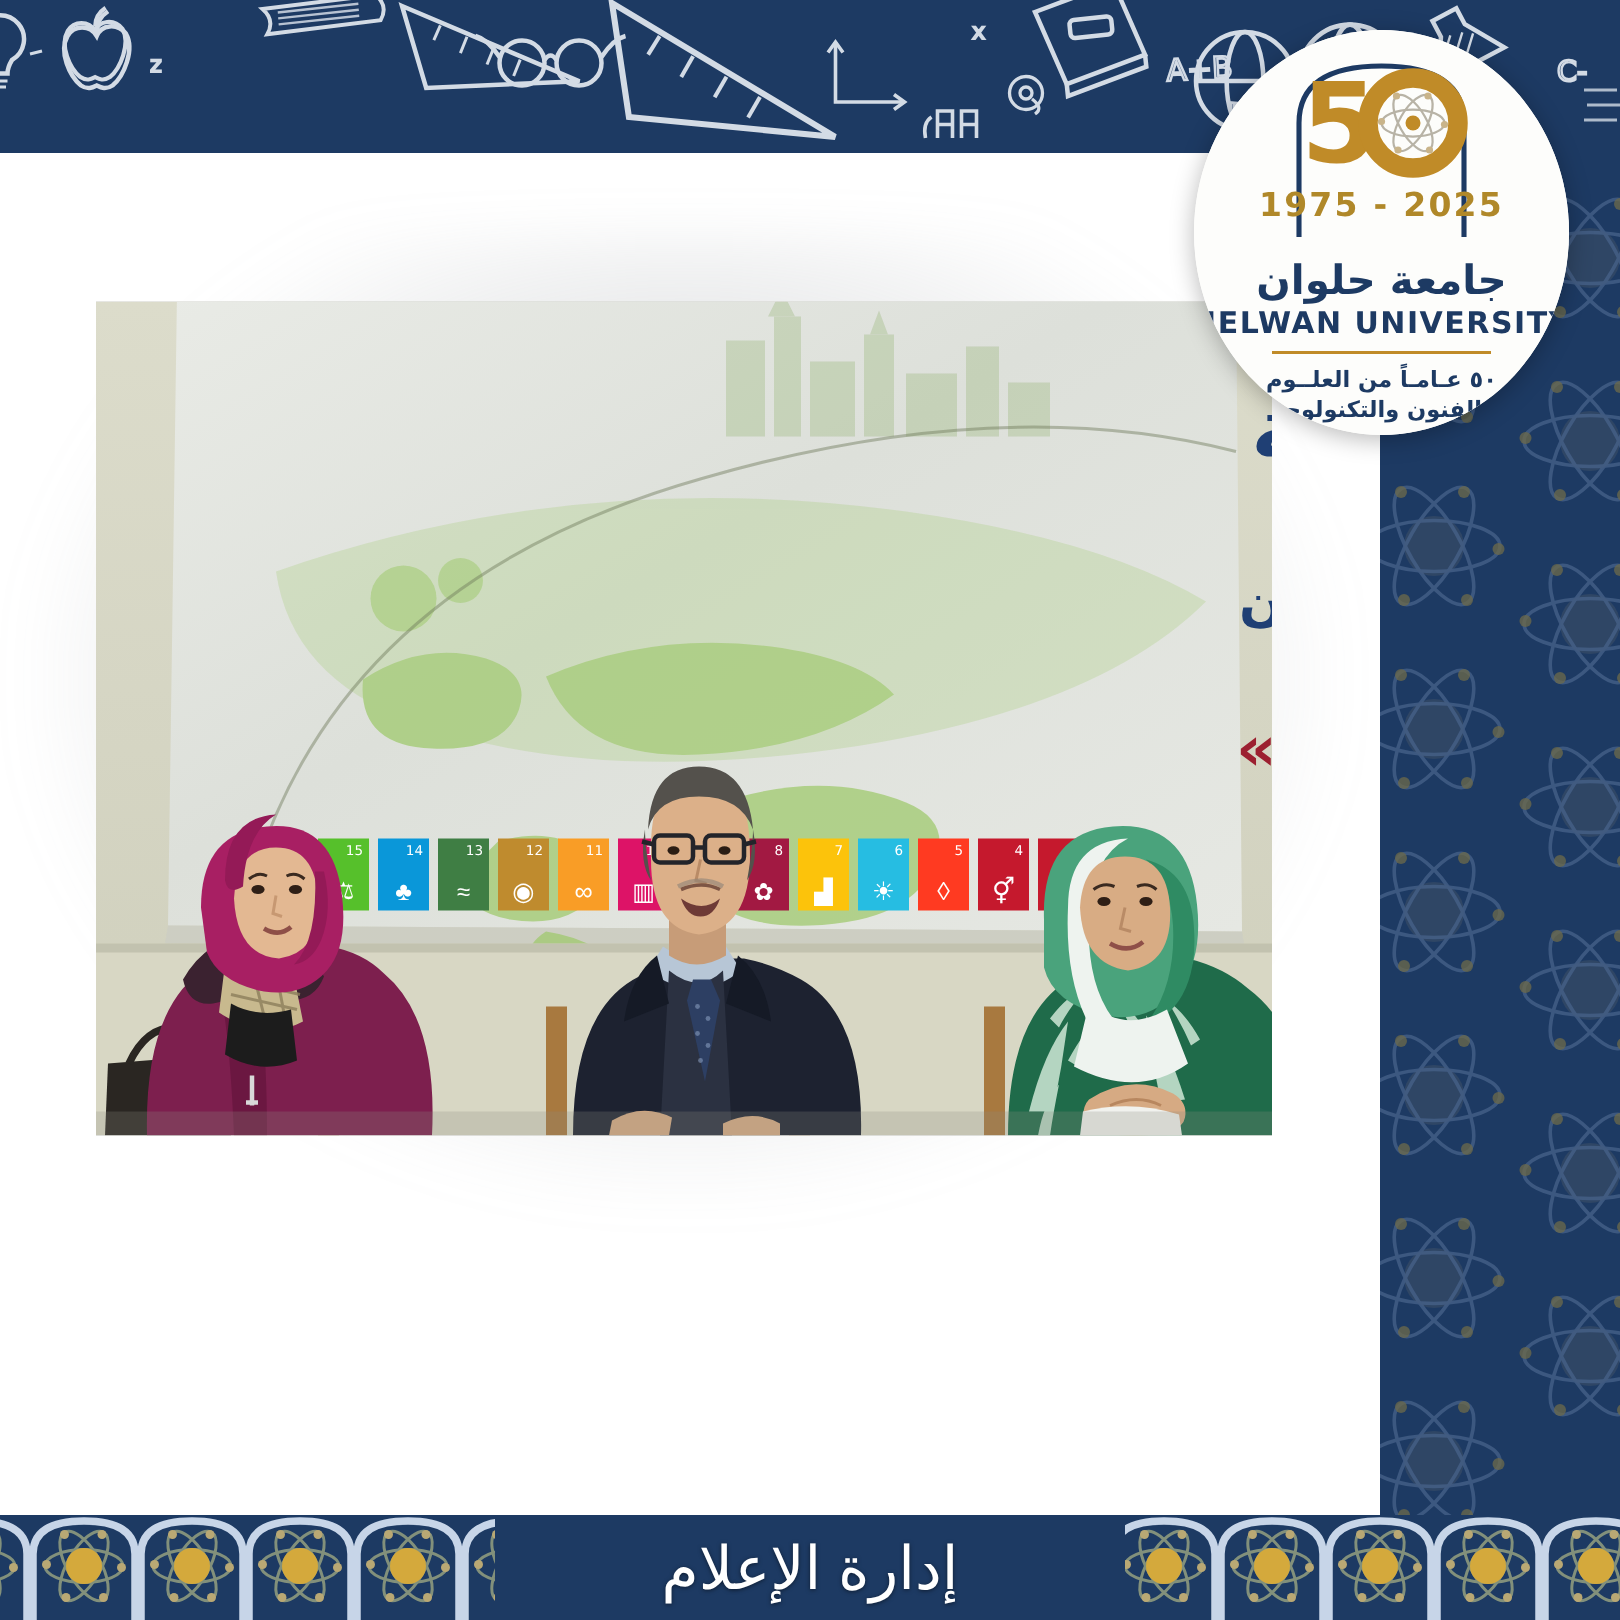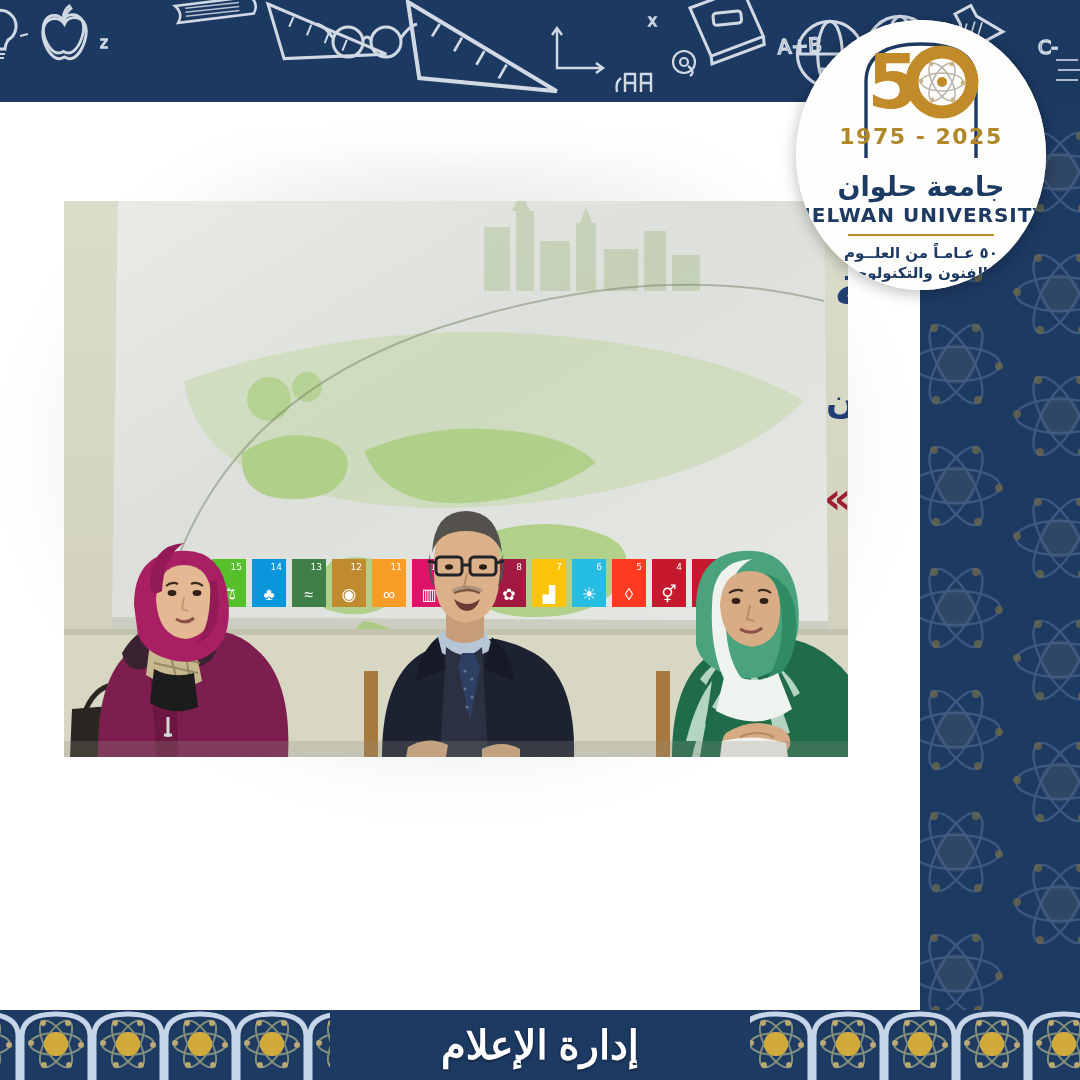--- a/index.html
+++ b/index.html
@@ -79,21 +79,21 @@
     position:absolute; left:0; bottom:0;
     width:1080px; height:70px;
     background:#1d3a63;
     overflow:hidden;
   }
   .bottom-bar .arches { position:absolute; inset:0; }
   .bottom-title {
     position:absolute; inset:0;
     display:flex; align-items:center; justify-content:center;
     color:#ffffff;
-    font-size:40px; font-weight:bold;
+    font-size:40px; font-weight:normal;
     letter-spacing:0px;
     direction:rtl;
     text-shadow:0 1px 3px rgba(0,0,0,.5);
     z-index:3;
   }
   .bottom-title-bg {
     position:absolute; left:50%; top:0; transform:translateX(-50%);
     width:420px; height:70px;
     background:#1d3a63;
     z-index:2;

